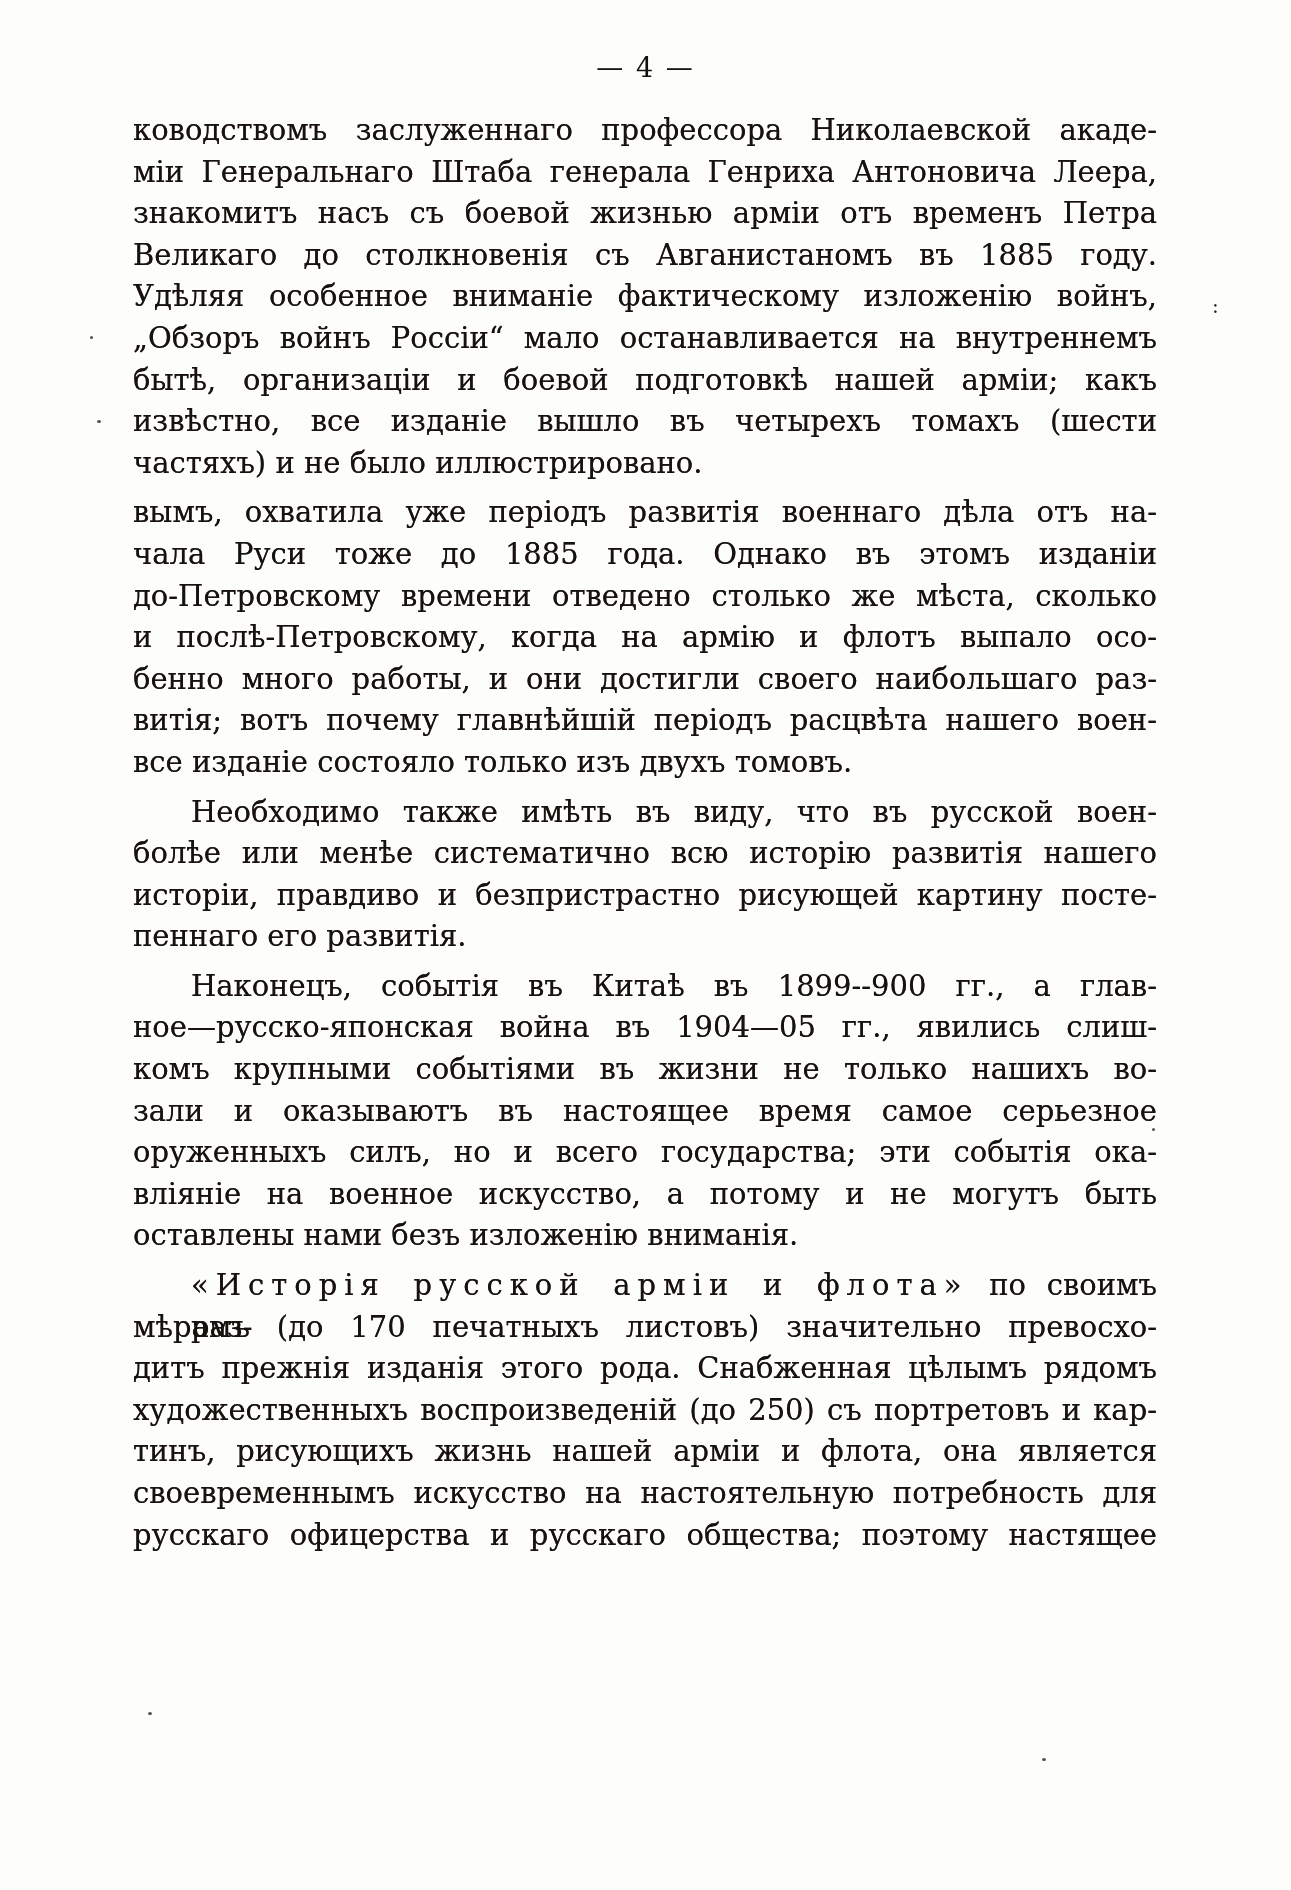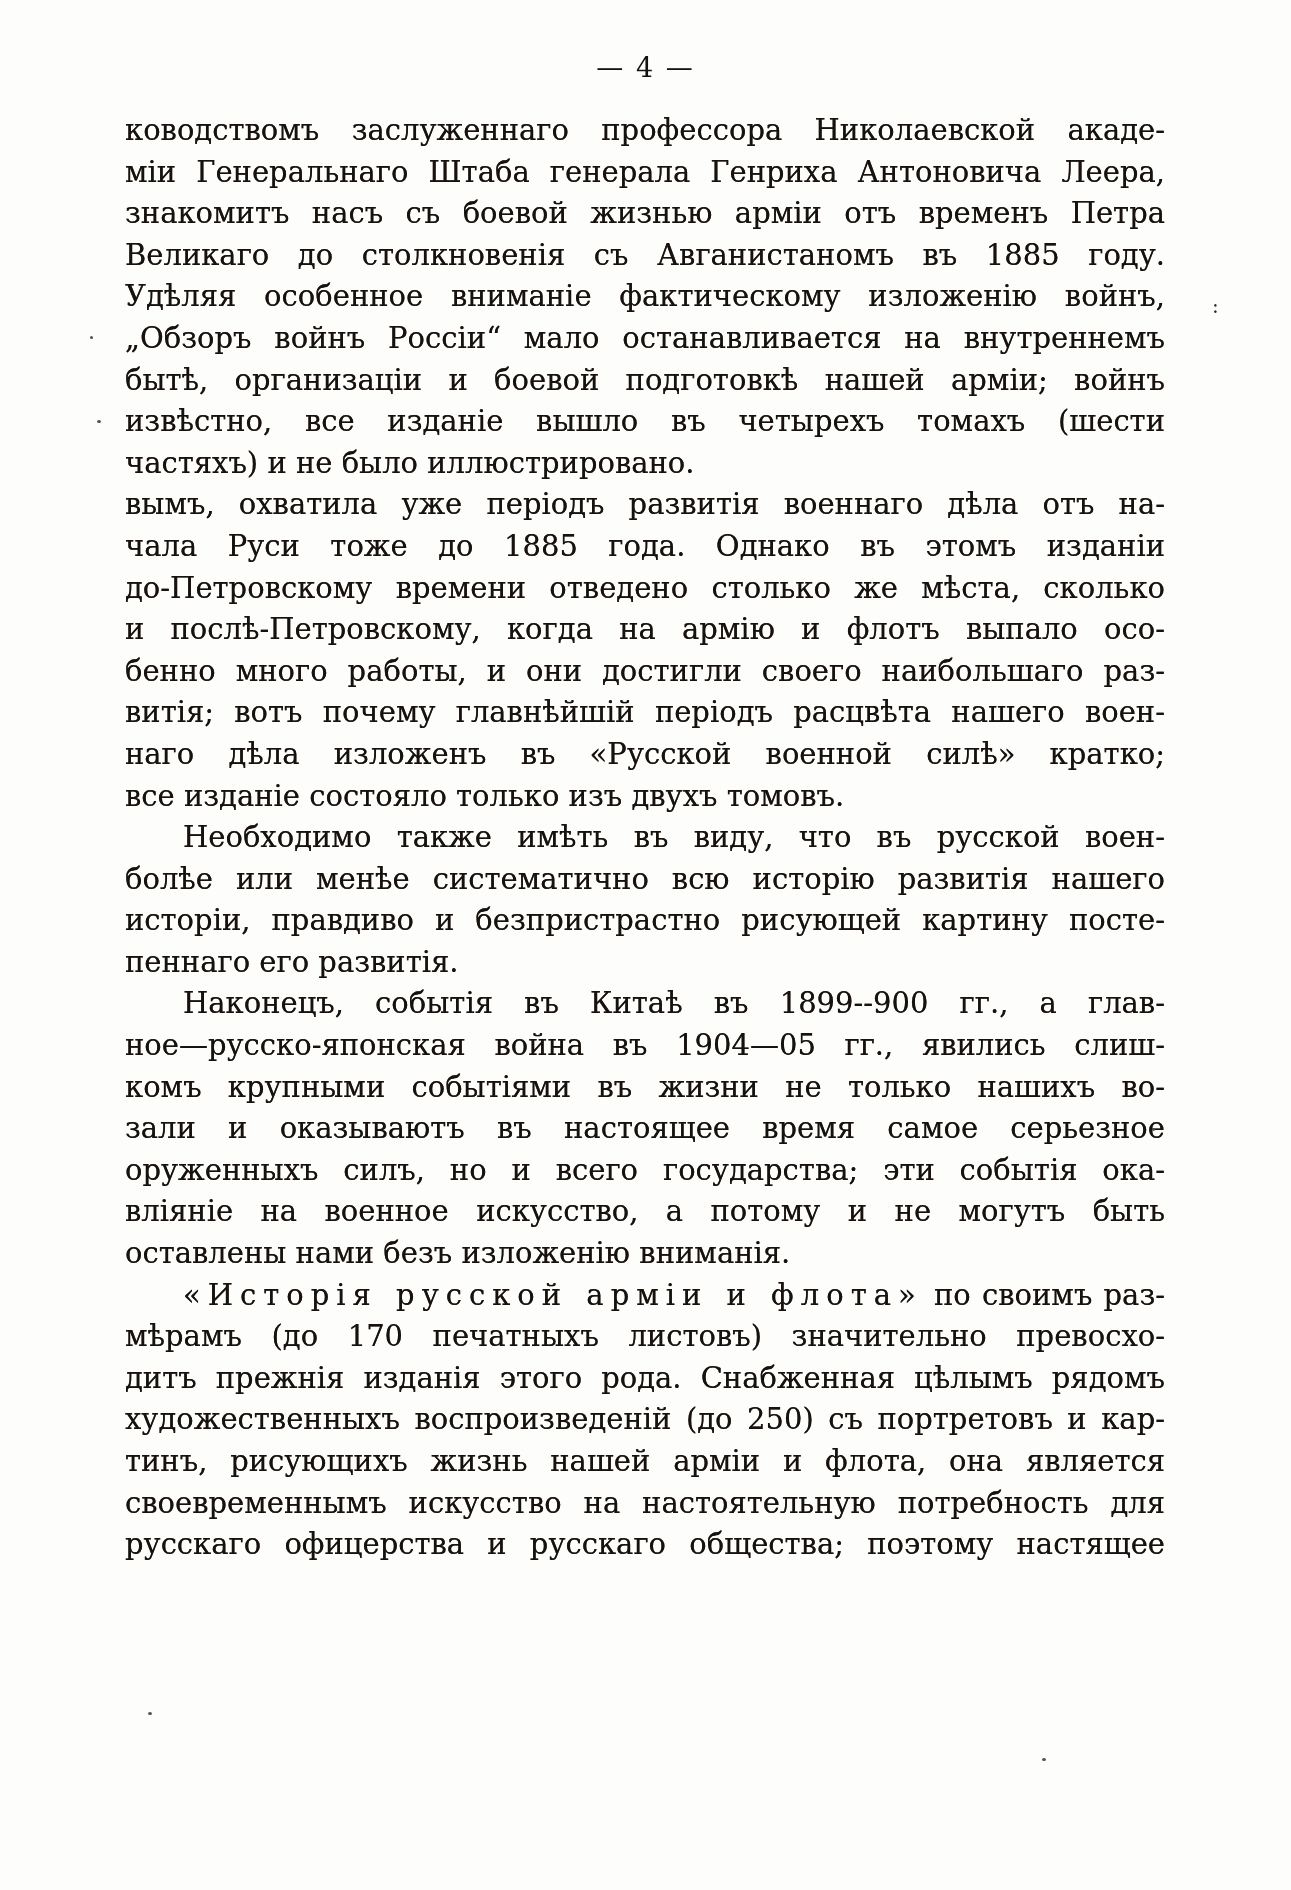--- a/index.html
+++ b/index.html
@@ -25,21 +25,21 @@
     line-height: 32px;
     letter-spacing: 2px;
     color: #141210;
   }
   .text-block {
     margin: 26px 0 0 125px;
     width: 1040px;
     font-size: 29px;
     text-shadow: 0 0 0.6px rgba(25,18,10,0.75);
   }
-  .paragraph { margin: 0; }
+  .paragraph { margin: 8px; }
   .line {
     height: 41.6px;
     line-height: 41.6px;
     white-space: normal;
     text-align: justify;
     text-align-last: justify;
     overflow: visible;
   }
   .line.indent { padding-left: 58px; }
   .line.last {
@@ -68,32 +68,31 @@
   <div class="page-number">— 4 —</div>
 
   <div class="text-block">
       <div class="paragraph">
         <div class="line">ководствомъ заслуженнаго профессора Николаевской акаде-</div>
         <div class="line">міи Генеральнаго Штаба генерала Генриха Антоновича Леера,</div>
         <div class="line">знакомитъ насъ съ боевой жизнью арміи отъ временъ Петра</div>
         <div class="line">Великаго до столкновенія съ Авганистаномъ въ 1885 году.</div>
         <div class="line">Удѣляя особенное вниманіе фактическому изложенію войнъ,</div>
         <div class="line">„Обзоръ войнъ Россіи“ мало останавливается на внутреннемъ</div>
-        <div class="line">бытѣ, организаціи и боевой подготовкѣ нашей арміи; войнъ</div>
+        <div class="line">бытѣ, организаціи и боевой подготовкѣ нашей арміи; какъ</div>
         <div class="line">извѣстно, все изданіе вышло въ четырехъ томахъ (шести</div>
         <div class="line last">частяхъ) и не было иллюстрировано.</div>
       </div>
       <div class="paragraph">
         <div class="line">вымъ, охватила уже періодъ развитія военнаго дѣла отъ на-</div>
         <div class="line">чала Руси тоже до 1885 года. Однако въ этомъ изданіи</div>
         <div class="line">до-Петровскому времени отведено столько же мѣста, сколько</div>
         <div class="line">и послѣ-Петровскому, когда на армію и флотъ выпало осо-</div>
         <div class="line">бенно много работы, и они достигли своего наибольшаго раз-</div>
         <div class="line">витія; вотъ почему главнѣйшій періодъ расцвѣта нашего воен-</div>
-        <div class="line">наго дѣла изложенъ въ «Русской военной силѣ» кратко;</div>
         <div class="line last">все изданіе состояло только изъ двухъ томовъ.</div>
       </div>
       <div class="paragraph">
         <div class="line indent">Необходимо также имѣть въ виду, что въ русской воен-</div>
         <div class="line">болѣе или менѣе систематично всю исторію развитія нашего</div>
         <div class="line">исторіи, правдиво и безпристрастно рисующей картину посте-</div>
         <div class="line last">пеннаго его развитія.</div>
       </div>
       <div class="paragraph">
         <div class="line indent">Наконецъ, событія въ Китаѣ въ 1899--900 гг., а глав-</div>

